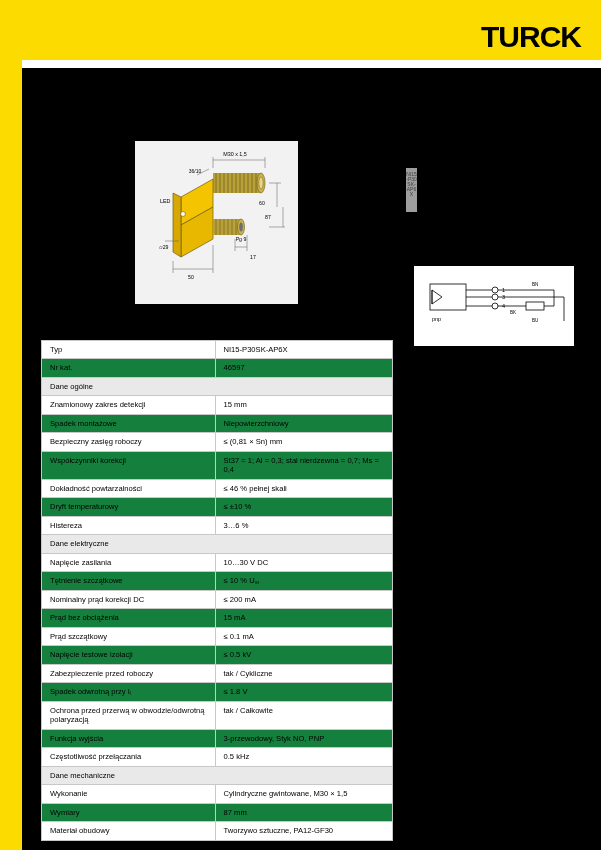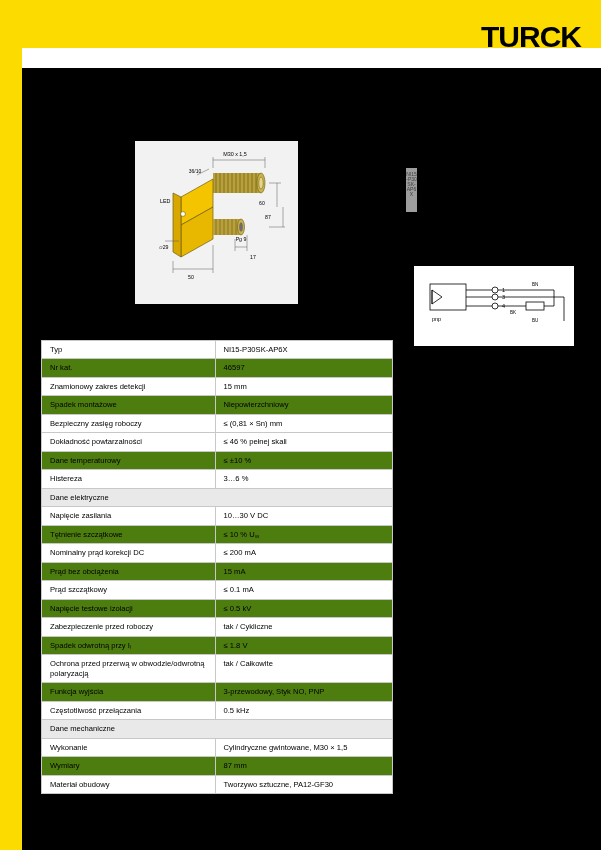--- a/index.html
+++ b/index.html
@@ -16,21 +16,21 @@
   .left-rail {
     position: absolute;
     left: 0; top: 0;
     width: 22px; height: 850px;
     background: #fcdb00;
   }
   
   .header-band {
     position: absolute;
     left: 22px; top: 0;
-    width: 579px; height: 48px;
+    width: 579px; height: 60px;
     background: #fcdb00;
   }
   .logo {
     position: absolute;
     right: 20px; top: 20px;
     font-family: "Liberation Sans", sans-serif;
     font-weight: bold;
     font-size: 30px;
     letter-spacing: -1px;
     color: #000000;
@@ -96,21 +96,21 @@
     vertical-align: top;
     line-height: 1.25;
   }
   table.spec td.k { width: 174px; }
   table.spec td.v { width: 178px; }
   tr.section td {
     background: #e9e9e9;
     font-weight: normal;
   }
   tr.plain td { background: #ffffff; }
-  tr.shade td { background: #4d7c0f; }
+  tr.shade td { background: #15803d; }
 </style>
 </head>
 <body>
 
 <div class="left-rail"></div>
 
 <div class="header-band">
   <div class="logo">TURCK</div>
 </div>
 
@@ -227,38 +227,45 @@
   <table class="spec">
     <tbody id="spec-body">
         <tr class="plain">
           <td class="k">Typ</td>
           <td class="v">NI15-P30SK-AP6X</td>
         </tr>
         <tr class="shade">
           <td class="k">Nr kat.</td>
           <td class="v">46597</td>
         </tr>
+        <tr class="section">
+          <td colspan="2">Dane ogólne</td>
+        </tr>
         <tr class="plain">
           <td class="k">Znamionowy zakres detekcji</td>
           <td class="v">15 mm</td>
         </tr>
         <tr class="shade">
           <td class="k">Spadek montażowe</td>
           <td class="v">Niepowierzchniowy</td>
         </tr>
         <tr class="plain">
           <td class="k">Bezpieczny zasięg roboczy</td>
           <td class="v">≤ (0,81 × Sn) mm</td>
         </tr>
+        <tr class="shade">
+          <td class="k">Współczynniki korekcji</td>
+          <td class="v">St37 = 1; Al = 0,3; stal nierdzewna = 0,7; Ms = 0,4</td>
+        </tr>
         <tr class="plain">
           <td class="k">Dokładność powtarzalności</td>
           <td class="v">≤ 46 % pełnej skali</td>
         </tr>
         <tr class="shade">
-          <td class="k">Dane temperaturowy</td>
+          <td class="k">Dryft temperaturowy</td>
           <td class="v">≤ ±10 %</td>
         </tr>
         <tr class="plain">
           <td class="k">Histereza</td>
           <td class="v">3…6  %</td>
         </tr>
         <tr class="section">
           <td colspan="2">Dane elektryczne</td>
         </tr>
         <tr class="plain">

